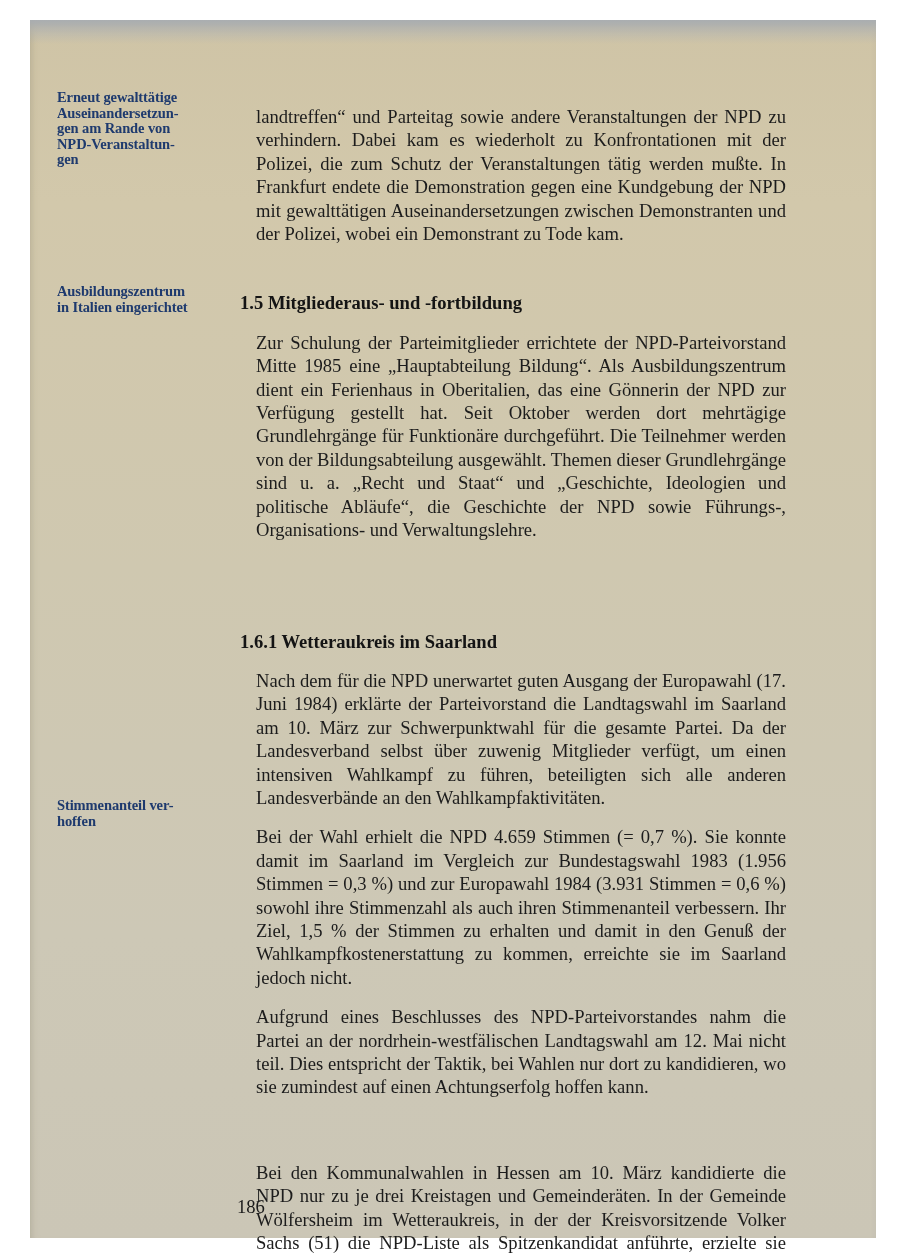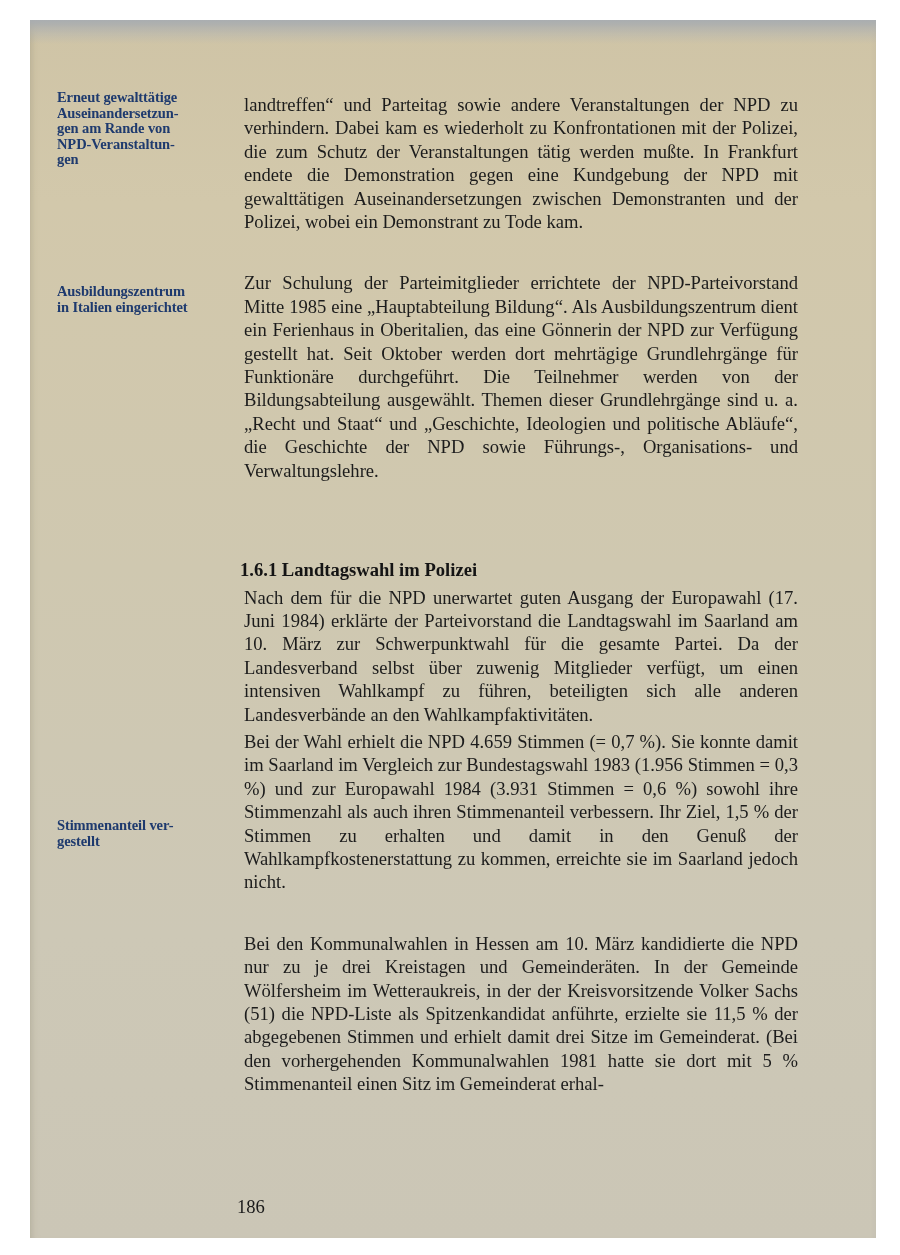--- a/index.html
+++ b/index.html
@@ -47,21 +47,21 @@
       left: 240px;
       width: 562px;
       font-family: "Liberation Serif", serif;
       font-size: 18.6px;
       line-height: 23.4px;
       color: #1c1c1c;
       text-align: justify;
       text-align-last: left;
     }
     .body-col p {
-      margin: 4px;
+      margin: 16px;
     }
     .heading {
       font-family: "Liberation Serif", serif;
       font-weight: bold;
       font-size: 18.6px;
       line-height: 23.4px;
       color: #141414;
       margin: 0;
     }
     .italic { }
@@ -89,40 +89,42 @@
   </div>
 
   <div class="margin-note" style="top:90px;">
     <div>Erneut gewalttätige</div>
     <div>Auseinandersetzun-</div>
     <div>gen am Rande von</div>
     <div>NPD-Veranstaltun-</div>
     <div>gen</div>
   </div>
 
-  <div class="margin-note" style="top:798px;margin-top:20px;">
+  <div class="margin-note" style="top:798px;">
     <div>Stimmenanteil ver-</div>
-    <div>gestellt</div>
+    <div>hoffen</div>
   </div>
 
   <div class="body-col" style="top:89px;">
     <p>landtreffen“ und Parteitag sowie andere Veranstaltungen der NPD zu verhindern. Dabei kam es wiederholt zu Konfrontationen mit der Polizei, die zum Schutz der Veranstaltungen tätig werden mußte. In Frankfurt endete die Demonstration gegen eine Kundgebung der NPD mit gewalttätigen Auseinandersetzungen zwischen Demonstranten und der Polizei, wobei ein Demonstrant zu Tode kam.</p>
 
     <div class="gap-mid"></div>
 
+    <h2 class="heading">1.5 Mitgliederaus- und -fortbildung</h2>
     <p>Zur Schulung der Parteimitglieder errichtete der NPD-Parteivorstand Mitte 1985 eine „Hauptabteilung Bildung“. Als Ausbildungszentrum dient ein Ferienhaus in Oberitalien, das eine Gönnerin der NPD zur Verfügung gestellt hat. Seit Oktober werden dort mehrtägige Grundlehrgänge für Funktionäre durchgeführt. Die Teilnehmer werden von der Bildungsabteilung ausgewählt. Themen dieser Grundlehrgänge sind u. a. „Recht und Staat“ und „Geschichte, Ideologien und politische Abläufe“, die Geschichte der NPD sowie Führungs-, Organisations- und Verwaltungslehre.</p>
 
     <div class="gap-big"></div>
 
 
     <div class="gap-mid"></div>
 
-    <h3 class="heading">1.6.1 Landtagswahl im Polizei</h3>
+    <h3 class="heading">1.6.1 Wetteraukreis im Saarland</h3>
     <p>Nach dem für die NPD unerwartet guten Ausgang der Europawahl (17. Juni 1984) erklärte der Parteivorstand die Landtagswahl im Saarland am 10. März zur Schwerpunktwahl für die gesamte Partei. Da der Landesverband selbst über zuwenig Mitglieder verfügt, um einen intensiven Wahlkampf zu führen, beteiligten sich alle anderen Landesverbände an den Wahlkampfaktivitäten.</p>
     <p>Bei der Wahl erhielt die NPD 4.659 Stimmen (= 0,7 %). Sie konnte damit im Saarland im Vergleich zur Bundestagswahl 1983 (1.956 Stimmen = 0,3 %) und zur Europawahl 1984 (3.931 Stimmen = 0,6 %) sowohl ihre Stimmenzahl als auch ihren Stimmenanteil verbessern. Ihr Ziel, 1,5 % der Stimmen zu erhalten und damit in den Genuß der Wahlkampfkostenerstattung zu kommen, erreichte sie im Saarland jedoch nicht.</p>
+    <p>Aufgrund eines Beschlusses des NPD-Parteivorstandes nahm die Partei an der nordrhein-westfälischen Landtagswahl am 12. Mai nicht teil. Dies entspricht der Taktik, bei Wahlen nur dort zu kandidieren, wo sie zumindest auf einen Achtungserfolg hoffen kann.</p>
 
     <div class="gap-mid"></div>
 
     <p><span>Bei den Kommunalwahlen in Hessen am 10. März kandidierte die NPD nur zu je drei Kreistagen und Gemeinderäten. In der Gemeinde Wölfersheim im Wetteraukreis, in der der Kreisvorsitzende Volker </span><span class="italic">Sachs</span><span> (51) die NPD-Liste als Spitzenkandidat anführte, erzielte sie 11,5 % der abgegebenen Stimmen und erhielt damit drei Sitze im Gemeinderat. (Bei den vorhergehenden Kommunalwahlen 1981 hatte sie dort mit 5 % Stimmenanteil einen Sitz im Gemeinderat erhal-</span></p>
   </div>
 
   <div class="page-number">186</div>
 </div>
 
 </body></html>

